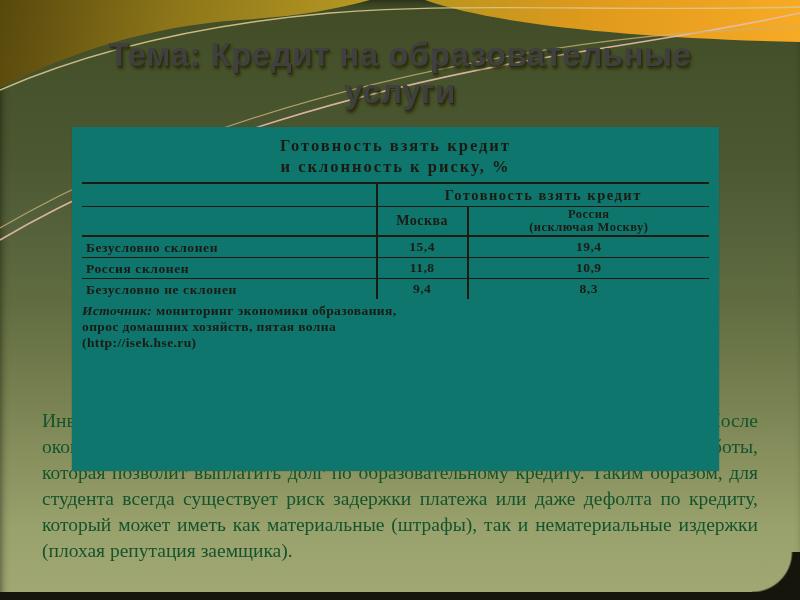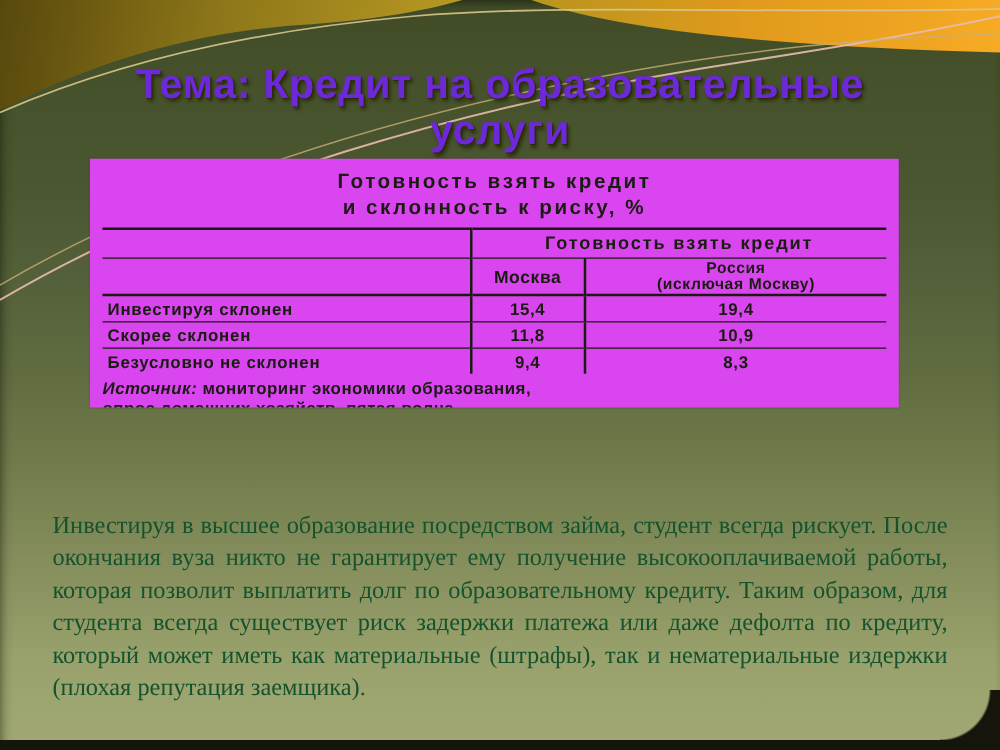--- a/index.html
+++ b/index.html
@@ -8,30 +8,30 @@
     font-family:"Liberation Sans",sans-serif;
     background:linear-gradient(180deg,
       #414C27 0%, #46522B 12%, #4B5730 26%, #55613A 38%,
       #606C40 50%, #747E4E 64%, #8A9360 78%, #99A16C 88%, #A1A873 100%);
     box-shadow: inset 0 5px 8px -4px rgba(10,10,0,.55), inset 6px 0 9px -5px rgba(10,10,0,.45);
   }
   
   .decor{position:absolute;top:0;left:0;width:800px;height:260px;z-index:1;}
   
   .slide-title{
-    position:absolute;top:48px;left:80px;width:640px;z-index:3;
+    position:absolute;top:36px;left:80px;width:640px;z-index:3;
     text-align:center;font-weight:bold;font-size:33px;line-height:37px;
-    color:#6d28d9;letter-spacing:.5px;
+    color:#404040;letter-spacing:.5px;
     text-shadow:2px 3px 3px rgba(42,44,8,.95), 1px 1px 0 rgba(42,44,8,.9);
   }
   
   .panel{
-    position:absolute;left:72px;top:127px;width:647px;height:199px;z-index:4;
-    background:#d946ef;color:#1B1B14;overflow:hidden;
-    font-family:Liberation Sans, sans-serif;font-weight:bold;
+    position:absolute;left:72px;top:127px;width:647px;height:344px;z-index:4;
+    background:#0f766e;color:#1B1B14;overflow:hidden;
+    font-family:Liberation Serif, serif;font-weight:bold;
     padding:0;box-shadow:0 0 0 1px rgba(60,60,40,.15);
   }
   .panel-inner{padding:6px 10px 0 10px;}
   .tbl-title{
     text-align:center;font-size:16.5px;line-height:21px;letter-spacing:2px;
     white-space:pre-line;margin-top:2px;
   }
   table.credit{
     width:100%;border-collapse:collapse;margin-top:5px;
     font-size:13.5px;color:#1B1B14;
@@ -107,26 +107,26 @@
           <td class="lbl"></td>
           <td class="gh" colspan="2">Готовность взять кредит</td>
         </tr>
         <tr class="cols">
           <td class="lbl"></td>
           <td class="v1">Москва</td>
           <td class="v2">Россия
 (исключая Москву)</td>
         </tr>
         <tr class="data first">
-          <td class="lbl">Инвестируя склонен</td>
+          <td class="lbl">Безусловно склонен</td>
           <td class="v1">15,4</td>
           <td class="v2">19,4</td>
         </tr>
         <tr class="data">
-          <td class="lbl">Скорее склонен</td>
+          <td class="lbl">Россия склонен</td>
           <td class="v1">11,8</td>
           <td class="v2">10,9</td>
         </tr>
         <tr class="data">
           <td class="lbl">Безусловно не склонен</td>
           <td class="v1">9,4</td>
           <td class="v2">8,3</td>
         </tr>
       </tbody>
     </table>

